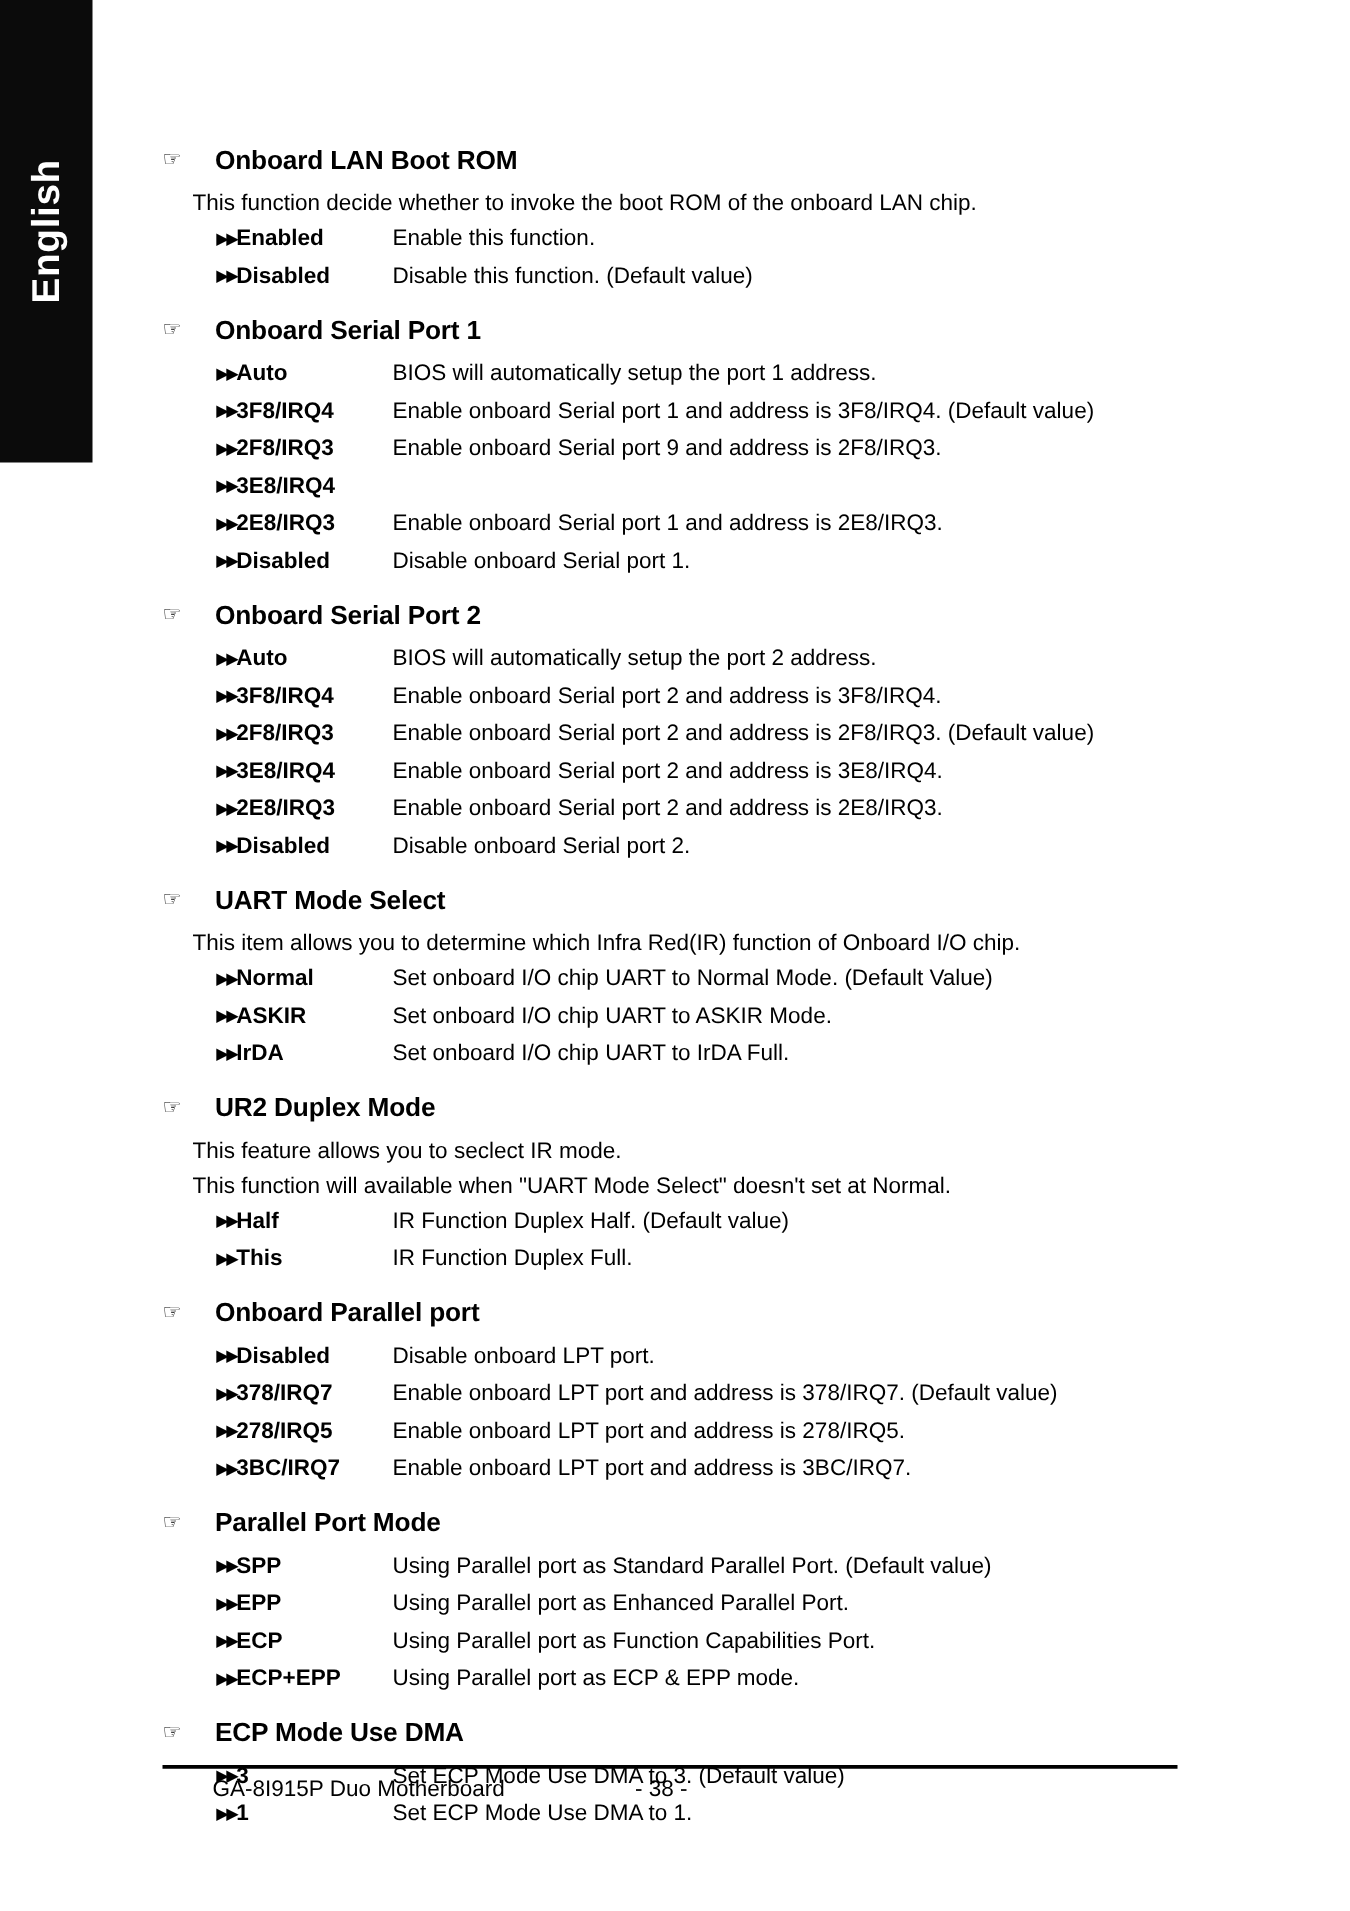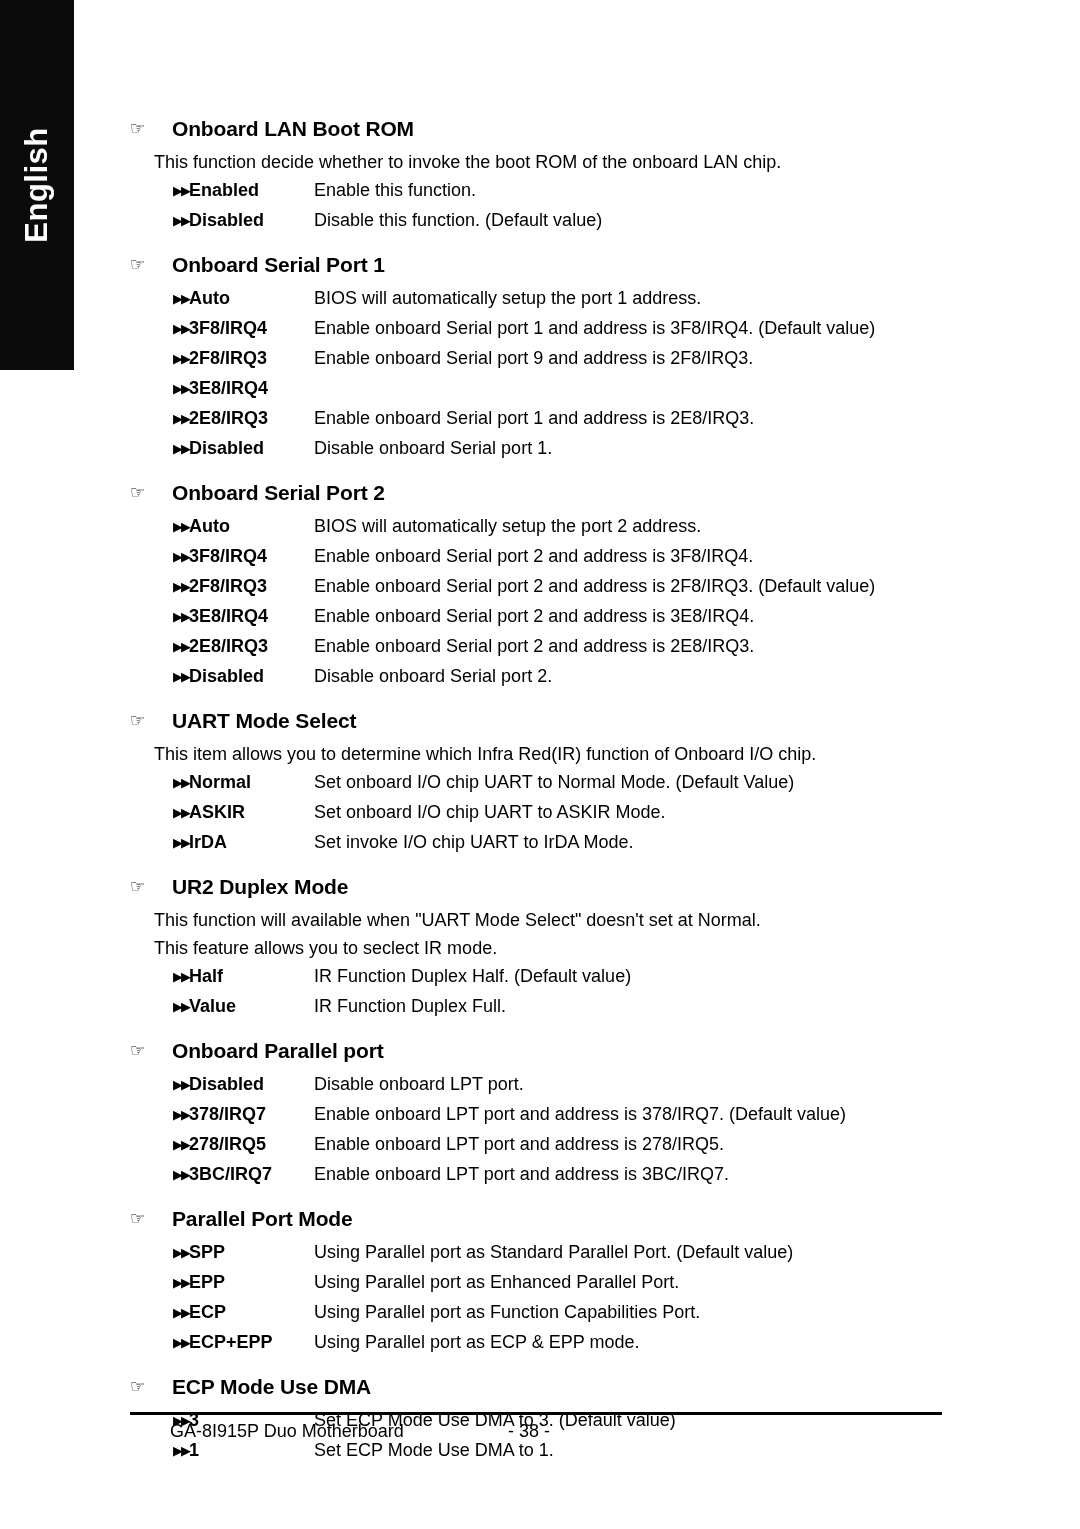--- a/index.html
+++ b/index.html
@@ -260,38 +260,38 @@
           <span class="opt-desc">Set onboard I/O chip UART to Normal Mode. (Default Value)</span>
         </div>
         <div class="opt">
           <span class="opt-bullet">▶▶</span>
           <span class="opt-label">ASKIR</span>
           <span class="opt-desc">Set onboard I/O chip UART to ASKIR Mode.</span>
         </div>
         <div class="opt">
           <span class="opt-bullet">▶▶</span>
           <span class="opt-label">IrDA</span>
-          <span class="opt-desc">Set invoke I/O chip UART to IrDA Mode.</span>
+          <span class="opt-desc">Set onboard I/O chip UART to IrDA Full.</span>
         </div>
       </div>
       <div class="section">
         <div class="heading">
           <span class="heading-icon">☞</span>
           <span class="heading-text">UR2 Duplex Mode</span>
         </div>
+        <div class="para">This feature allows you to seclect IR mode.</div>
         <div class="para">This function will available when "UART Mode Select" doesn't set at Normal.</div>
-        <div class="para">This feature allows you to seclect IR mode.</div>
         <div class="opt">
           <span class="opt-bullet">▶▶</span>
           <span class="opt-label">Half</span>
           <span class="opt-desc">IR Function Duplex Half. (Default value)</span>
         </div>
         <div class="opt">
           <span class="opt-bullet">▶▶</span>
-          <span class="opt-label">Value</span>
+          <span class="opt-label">This</span>
           <span class="opt-desc">IR Function Duplex Full.</span>
         </div>
       </div>
       <div class="section">
         <div class="heading">
           <span class="heading-icon">☞</span>
           <span class="heading-text">Onboard Parallel port</span>
         </div>
         <div class="opt">
           <span class="opt-bullet">▶▶</span>

